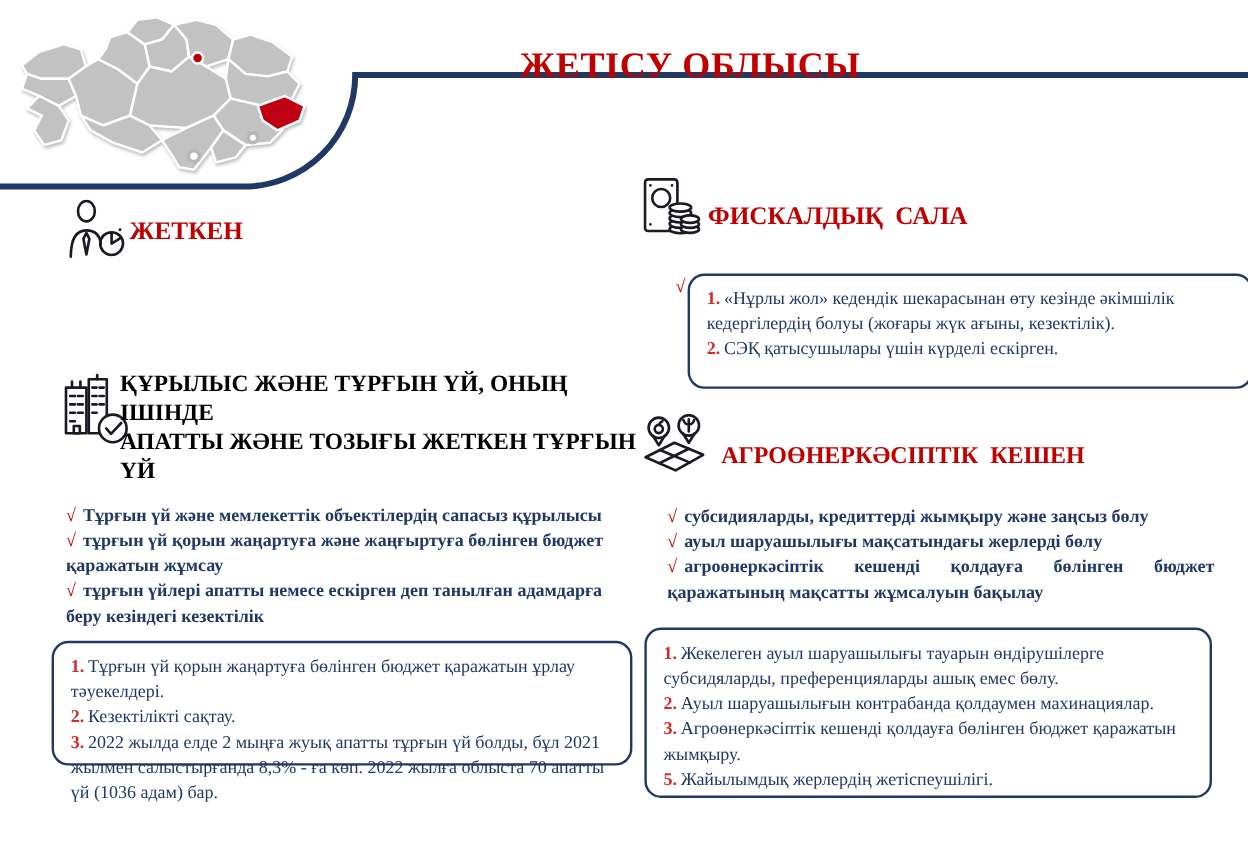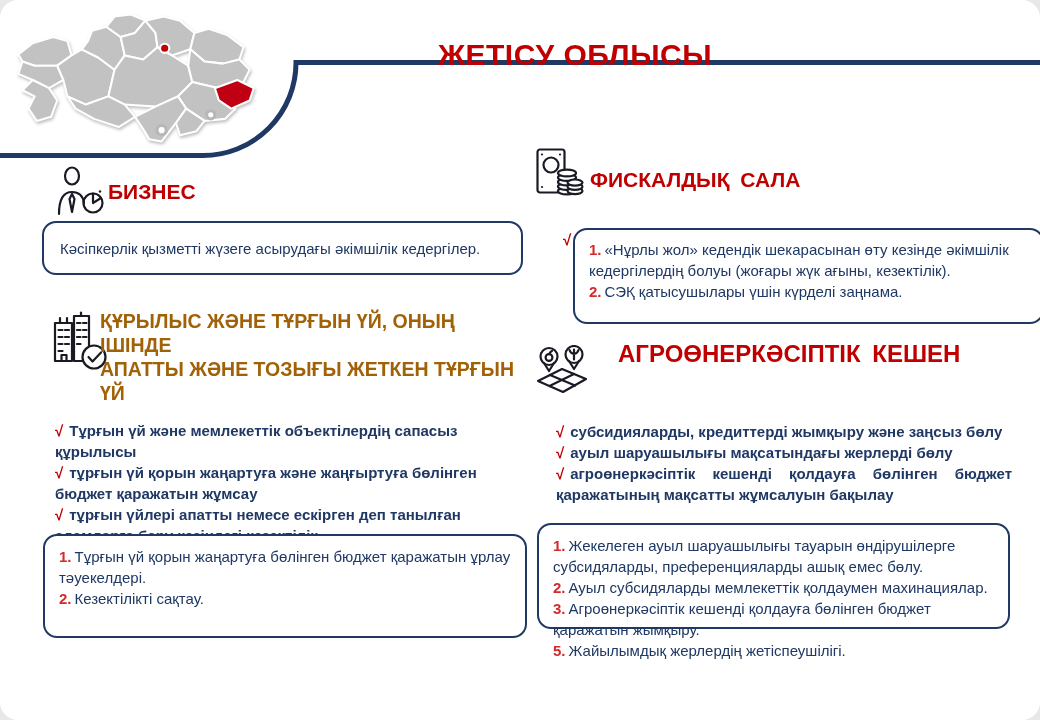--- a/index.html
+++ b/index.html
@@ -1,47 +1,47 @@
 <!DOCTYPE html>
 <html><head>
 <meta charset="utf-8">
 <style>
   html,body { margin:0; padding:0; background:#e8e8e8; }
   #slide {
     position:relative; width:1040px; height:720px; background:#ffffff;
-    font-family:Liberation Sans, sans-serif; overflow:hidden; margin:0 auto;border-radius:18px;
+    font-family:Liberation Serif, serif; overflow:hidden; margin:0 auto;
   }
   .abs { position:absolute; }
 
   #page-title {
     left:390px; top:18px; width:370px; text-align:center;
     font-size:30px; font-weight:bold; color:#C00000; letter-spacing:0.5px;
   }
 
   .section-label { font-weight:bold; color:#C00000; white-space:nowrap; }
   #business-label { left:108px; top:180px; font-size:21px; }
   #fiscal-label   { left:590px; top:156px; font-size:21px; word-spacing:5px;margin-top:12px; }
-  #agro-label     { left:601px; top:340px; font-size:24px; word-spacing:5px;margin-left:17px; }
+  #agro-label     { left:601px; top:369px; font-size:20px; word-spacing:5px; }
   #construction-title {
     left:100px; top:309px; width:430px;
-    font-size:19.5px; line-height:24px; font-weight:bold; color:#a16207;
+    font-size:19.5px; line-height:24px; font-weight:bold; color:#000000;
   }
 
   .box {
     position:absolute; border:2.5px solid #1F3864; border-radius:14px;
     background:#fff; color:#1F3864; font-size:15px; line-height:21px;
   }
   .box p { margin:0; }
   #business-box     { left:42px;  top:221px; width:481px; height:54px;
                       display:flex; align-items:center; padding:0 16px; box-sizing:border-box; }
   #fiscal-box       { left:537px; top:228px; width:471px; height:96px;
                       padding:9px 14px; box-sizing:border-box;margin-left:36px; }
   #construction-box { left:43px;  top:534px; width:484px; height:104px;
                       padding:10px 14px; box-sizing:border-box; }
-  #agro-box         { left:537px; top:523px; width:473px; height:106px;
+  #agro-box         { left:537px; top:523px; width:473px; height:142px;
                       padding:10px 14px; box-sizing:border-box; }
 
   .num { color:#D42A2A; font-weight:bold; margin-right:3px; }
   .check { color:#C00000; font-weight:bold; margin-right:6px; }
 
   .bullets { position:absolute; color:#1F3864; font-weight:bold; font-size:15px; line-height:21px;margin-top:25px; }
   #construction-bullets { left:55px;  top:395px; width:468px; }
   #agro-bullets         { left:556px; top:396px; width:456px; text-align:justify; }
   #fiscal-bullet        { left:563px; top:195px; font-size:15px; font-weight:bold; color:#1F3864;margin-top:36px; }
 
@@ -87,25 +87,22 @@
   <div class="abs icon" style="left:53px; top:166px;">
     <svg width="54" height="52" viewBox="0 0 54 52" fill="none" stroke="#1a1a24" stroke-width="2.2" stroke-linecap="round" stroke-linejoin="round">
       <ellipse cx="19" cy="10" rx="7" ry="8.5"></ellipse>
       <path d="M6,48 C6,32 11,26 19,26 C26,26 30,30 31,37"></path>
       <path d="M19,28 l2.5,5 l-2.5,13 l-2.5,-13 z"></path>
       <circle cx="40" cy="37" r="9.5"></circle>
       <path d="M40,37 L40,27.5 M40,37 L48,32"></path>
       <circle cx="47" cy="25.5" r="1.2" fill="#1a1a24" stroke="none"></circle>
     </svg>
   </div>
-  <div id="business-label" class="abs section-label">БИЗНЕС</div>
+  <div id="business-label" class="abs section-label">ЖЕТКЕН</div>
 
-  <div id="business-box" class="box">
-    <p>Кәсіпкерлік қызметті жүзеге асырудағы әкімшілік кедергілер.</p>
-  </div>
 
   <div class="abs icon" style="left:536px; top:148px;">
     <svg width="48" height="50" viewBox="0 0 48 50" fill="none" stroke="#1a1a24" stroke-width="2.2" stroke-linecap="round" stroke-linejoin="round">
       <rect x="1.5" y="1.5" width="27" height="43" rx="2.5"></rect>
       <circle cx="15" cy="17" r="7.5"></circle>
       <circle cx="6" cy="6.5" r="1.1" fill="#1a1a24" stroke="none"></circle>
       <circle cx="24" cy="6.5" r="1.1" fill="#1a1a24" stroke="none"></circle>
       <circle cx="6" cy="39" r="1.1" fill="#1a1a24" stroke="none"></circle>
       <g fill="#ffffff">
         <ellipse cx="31" cy="43" rx="9" ry="3.4"></ellipse>
@@ -120,21 +117,21 @@
     </svg>
   </div>
   <div id="fiscal-label" class="abs section-label">ФИСКАЛДЫҚ САЛА</div>
 
   <div id="fiscal-bullet" class="abs">
     <span class="check">√</span><span>кеден және контрабанда</span>
   </div>
 
   <div id="fiscal-box" class="box">
     <p><span class="num">1.</span><span>«Нұрлы жол» кедендік шекарасынан өту кезінде әкімшілік кедергілердің болуы (жоғары жүк ағыны, кезектілік).</span></p>
-    <p><span class="num">2.</span><span>СЭҚ қатысушылары үшін күрделі заңнама.</span></p>
+    <p><span class="num">2.</span><span>СЭҚ қатысушылары үшін күрделі ескірген.</span></p>
   </div>
 
   <div class="abs icon" style="left:52px; top:311px;">
     <svg width="56" height="60" viewBox="0 0 56 60" fill="none" stroke="#1a1a24" stroke-width="2.2" stroke-linecap="round" stroke-linejoin="round">
       <rect x="3" y="12" width="17" height="38"></rect>
       <path d="M8,12 V7 M15,12 V7"></path>
       <path d="M6.5,19 h4 M13,19 h4 M6.5,26 h4 M13,26 h4 M6.5,33 h4 M13,33 h4 M6.5,40 h4"></path>
       <rect x="9.5" y="44" width="5" height="6"></rect>
       <rect x="22" y="5" width="15" height="45"></rect>
       <path d="M29,5 V1.5"></path>
@@ -150,20 +147,21 @@
 
   <div id="construction-bullets" class="bullets">
     <div><span class="check">√</span><span>Тұрғын үй және мемлекеттік объектілердің сапасыз құрылысы</span></div>
     <div><span class="check">√</span><span>тұрғын үй қорын жаңартуға және жаңғыртуға бөлінген бюджет қаражатын жұмсау</span></div>
     <div><span class="check">√</span><span>тұрғын үйлері апатты немесе ескірген деп танылған адамдарға беру кезіндегі кезектілік</span></div>
   </div>
 
   <div id="construction-box" class="box">
     <p><span class="num">1.</span><span>Тұрғын үй қорын жаңартуға бөлінген бюджет қаражатын ұрлау тәуекелдері.</span></p>
     <p><span class="num">2.</span><span>Кезектілікті сақтау.</span></p>
+    <p><span class="num">3.</span><span>2022 жылда елде 2 мыңға жуық апатты тұрғын үй болды, бұл 2021 жылмен салыстырғанда 8,3% - ға көп. 2022 жылға облыста 70 апатты үй (1036 адам) бар.</span></p>
   </div>
 
   <div class="abs icon" style="left:536px; top:345px;">
     <svg width="54" height="50" viewBox="0 0 54 50" fill="none" stroke="#1a1a24" stroke-width="2.2" stroke-linecap="round" stroke-linejoin="round">
       <path d="M2,36 L26,24 L50,34 L27,47 Z"></path>
       <path d="M14,30 L39,40.5 M13.5,41 L38,29"></path>
       <circle cx="13" cy="11.5" r="8.5" fill="#ffffff"></circle>
       <path d="M8,18 L13,26 L18,18"></path>
       <circle cx="13" cy="12.5" r="3.4"></circle>
       <path d="M13.5,8.5 q1,-2 2.5,-2.5"></path>
@@ -175,18 +173,18 @@
   <div id="agro-label" class="abs section-label">АГРОӨНЕРКӘСІПТІК КЕШЕН</div>
 
   <div id="agro-bullets" class="bullets">
     <div><span class="check">√</span><span>субсидияларды, кредиттерді жымқыру және заңсыз бөлу</span></div>
     <div><span class="check">√</span><span>ауыл шаруашылығы мақсатындағы жерлерді бөлу</span></div>
     <div><span class="check">√</span><span>агроөнеркәсіптік кешенді қолдауға бөлінген бюджет қаражатының мақсатты жұмсалуын бақылау</span></div>
   </div>
 
   <div id="agro-box" class="box">
     <p><span class="num">1.</span><span>Жекелеген ауыл шаруашылығы тауарын өндірушілерге субсидяларды, преференцияларды ашық емес бөлу.</span></p>
-    <p><span class="num">2.</span><span>Ауыл субсидяларды мемлекеттік қолдаумен махинациялар.</span></p>
+    <p><span class="num">2.</span><span>Ауыл шаруашылығын контрабанда қолдаумен махинациялар.</span></p>
     <p><span class="num">3.</span><span>Агроөнеркәсіптік кешенді қолдауға бөлінген бюджет қаражатын жымқыру.</span></p>
     <p><span class="num">5.</span><span>Жайылымдық жерлердің жетіспеушілігі.</span></p>
   </div>
 
 </div>
 
 </body></html>

